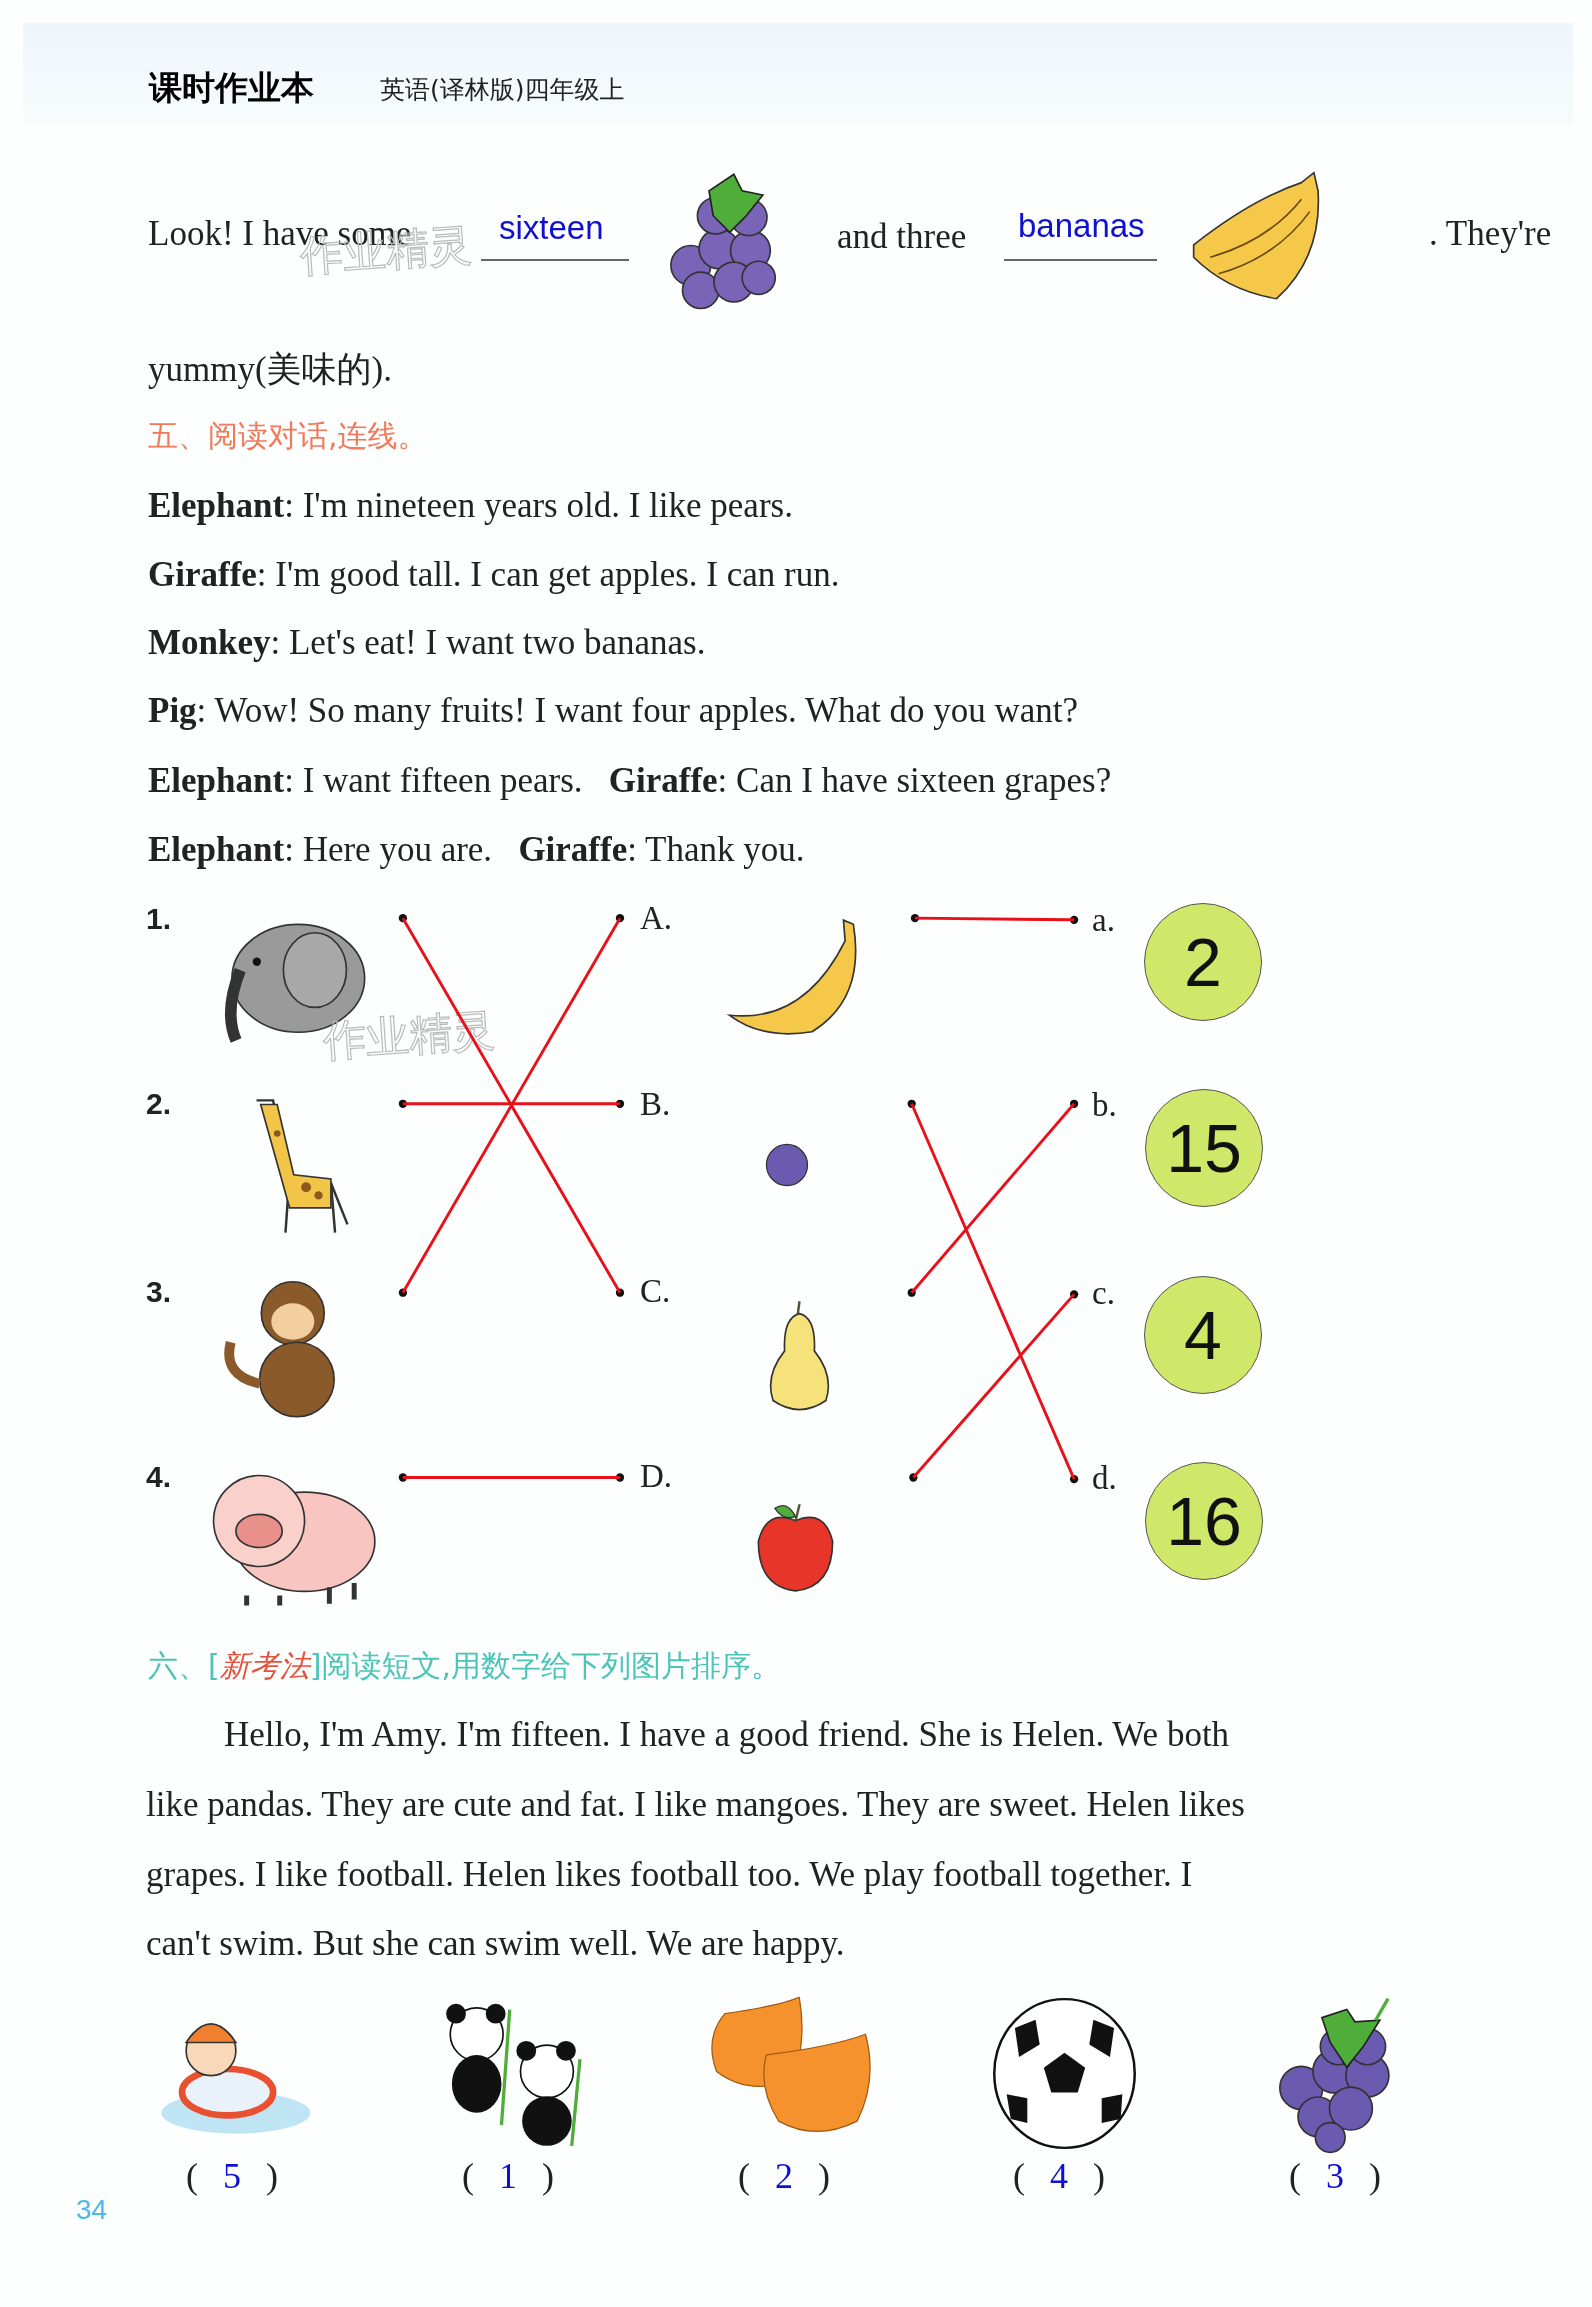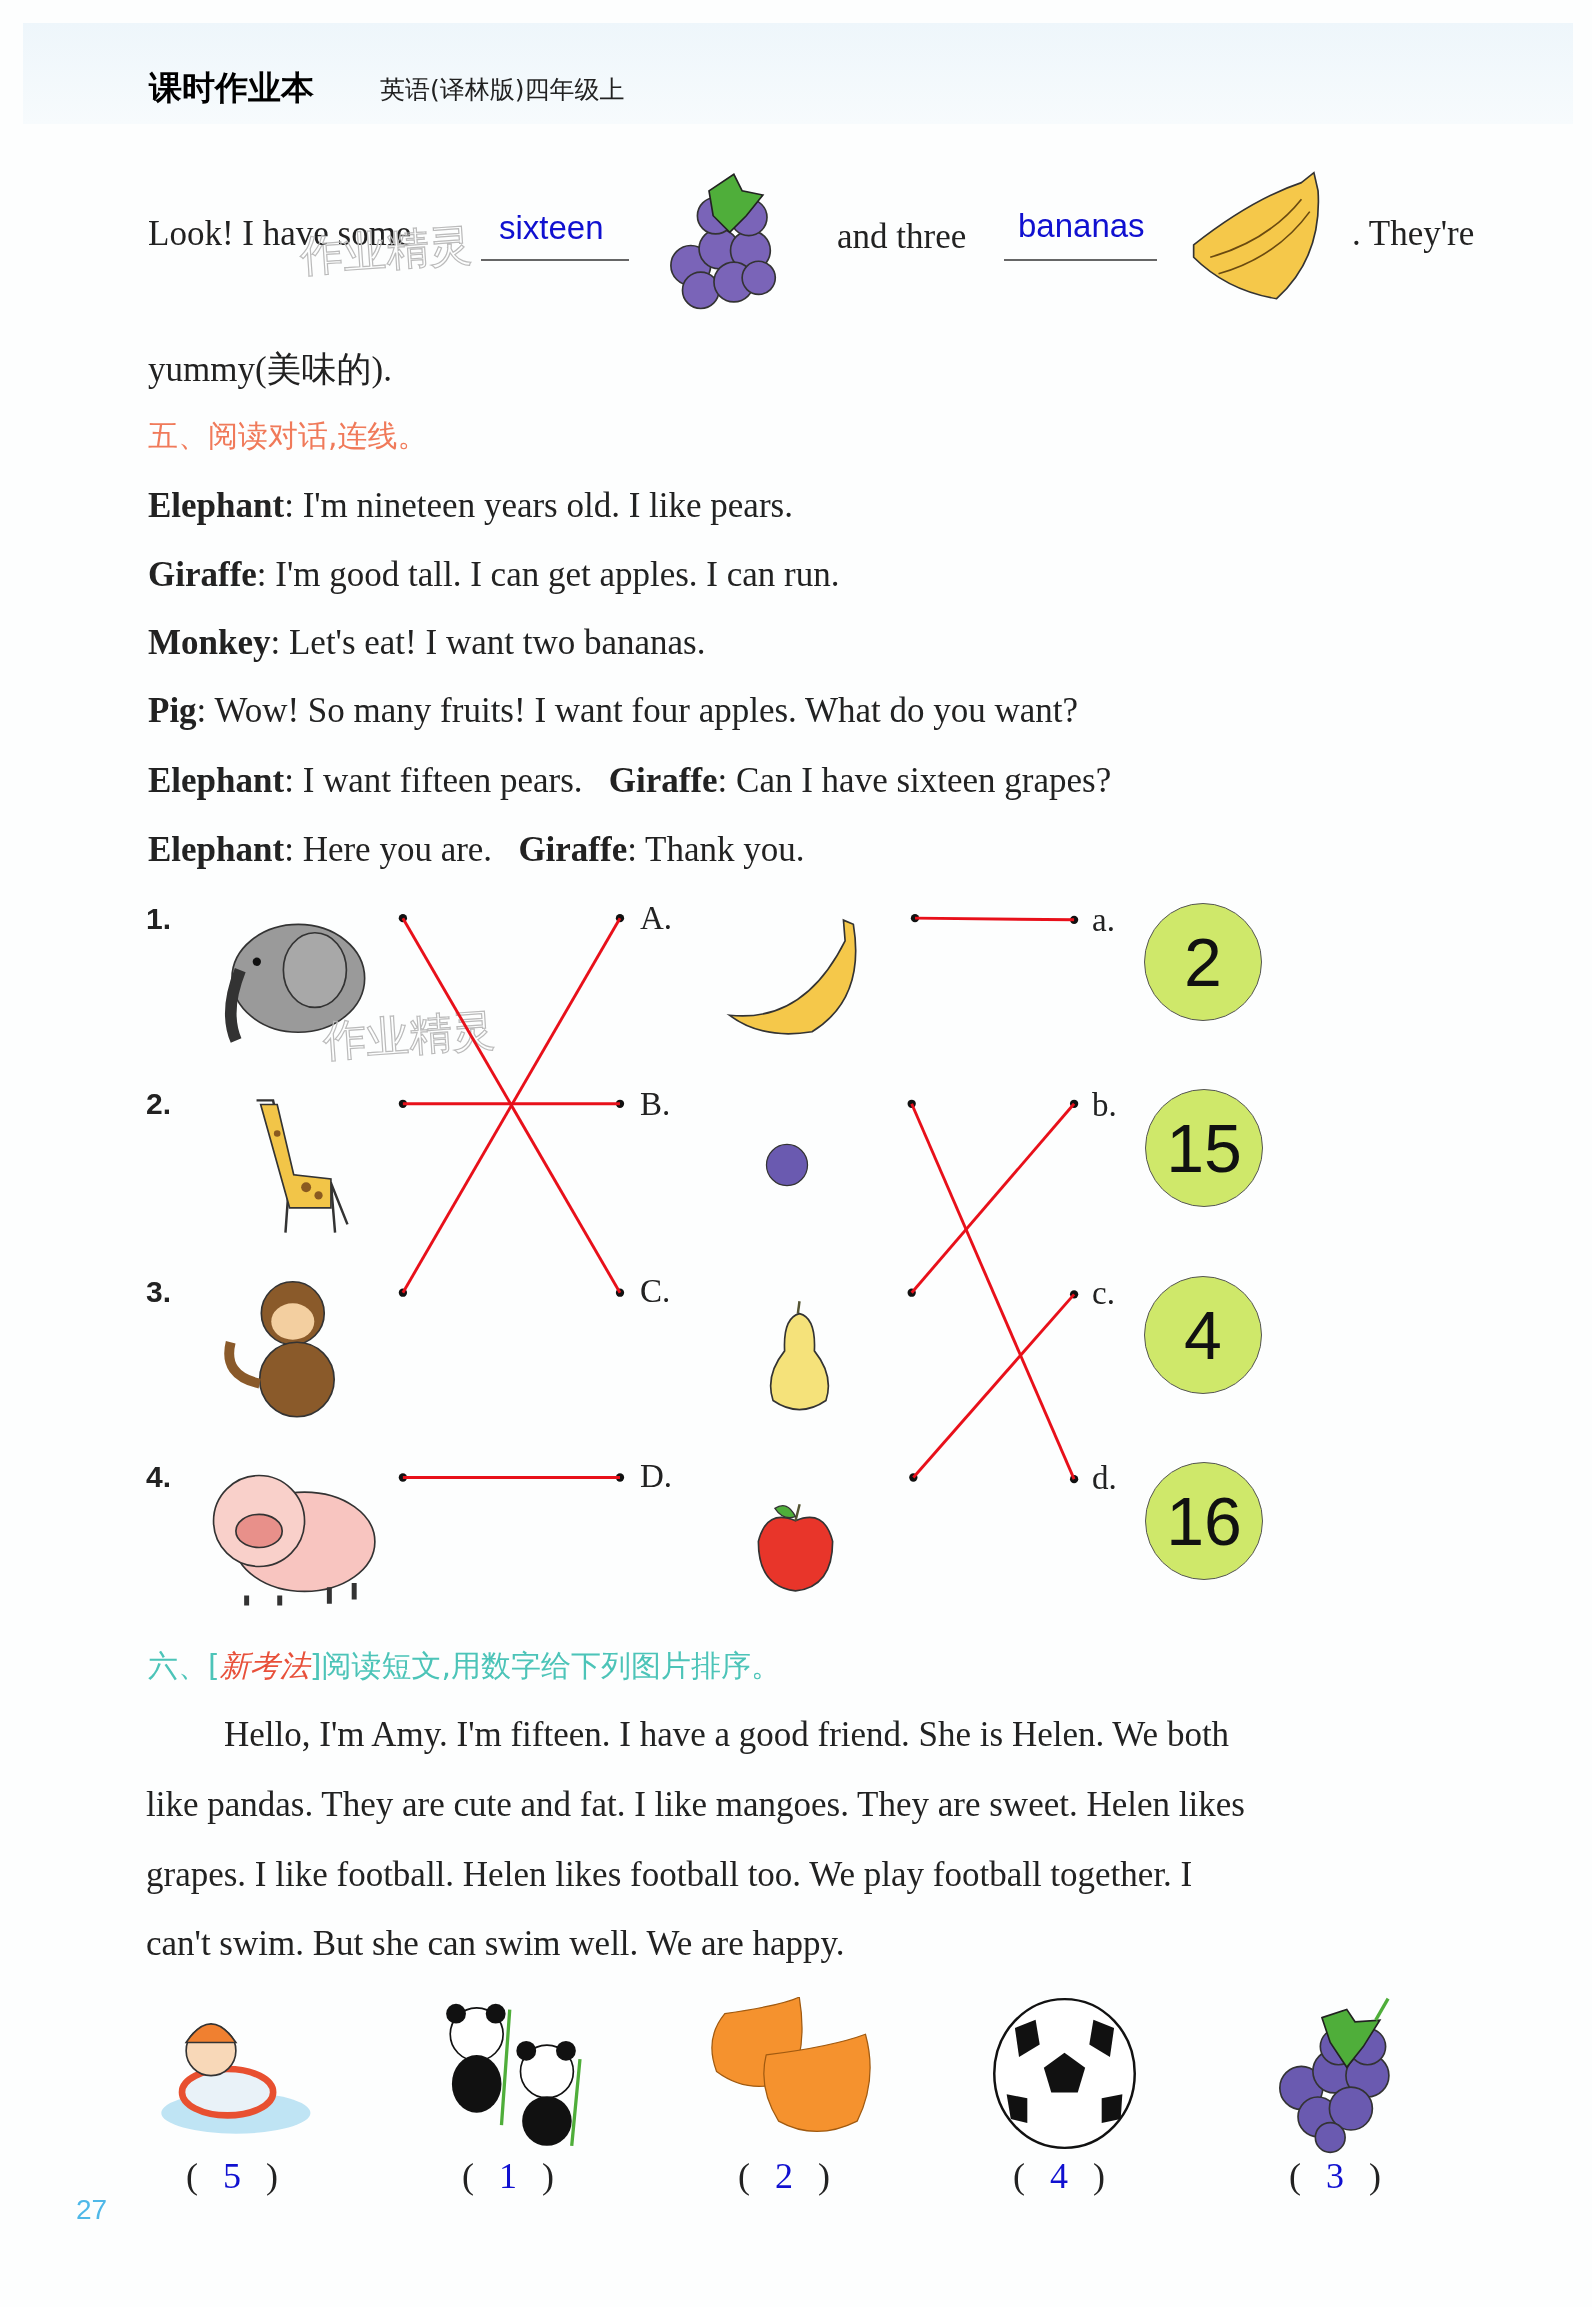--- a/index.html
+++ b/index.html
@@ -47,21 +47,21 @@
   </g>
   <path d="M70 30 L100 10 L110 30 L135 35 L115 60 L95 80 L75 60Z" fill="#4fae3a" stroke="#222" stroke-width="2"></path>
 </svg>
 <div class="txt" style="left:837px;top:217px;">and three</div>
 <div class="txt blue" style="left:1018px;top:207px;">bananas</div>
 <div class="uline" style="left:1004px;top:259px;width:153px;"></div>
 <svg class="pic" style="left:1177px;top:166px;" width="166" height="141" viewBox="0 0 200 170">
   <path d="M20 95 Q90 40 150 20 L165 8 L170 30 Q175 110 120 160 Q60 150 20 110Z" fill="#f5c84a" stroke="#333" stroke-width="2"></path>
   <path d="M40 110 Q110 90 150 40 M50 130 Q120 110 160 55" fill="none" stroke="#6a4a10" stroke-width="2"></path>
 </svg>
-<div class="txt" style="left:1352px;top:214px;">. They're</div>
+<div class="txt" style="left:1429px;top:214px;">. They're</div>
 <div class="txt" style="left:148px;top:346px;">yummy(美味的).</div>
 <div class="wm" style="left:300px;top:222px;">作业精灵</div>
 
 <div class="h-red" style="left:148px;top:416px;">五、阅读对话,连线。</div>
 
 <div class="txt" style="left:148px;top:486px;"><b>Elephant</b>: <span>I'm nineteen years old. I like pears.</span></div>
 <div class="txt" style="left:148px;top:555px;"><b>Giraffe</b>: <span>I'm good tall. I can get apples. I can run.</span></div>
 <div class="txt" style="left:148px;top:623px;"><b>Monkey</b>: <span>Let's eat! I want two bananas.</span></div>
 <div class="txt" style="left:148px;top:691px;"><b>Pig</b>: <span>Wow! So many fruits! I want four apples. What do you want?</span></div>
 <div class="txt" style="left:148px;top:761px;"><b>Elephant</b>: <span>I want fifteen pears.</span>&nbsp;&nbsp;&nbsp;<b>Giraffe</b>: <span>Can I have sixteen grapes?</span></div>
@@ -211,14 +211,14 @@
   <path d="M70 25 L100 15 L110 30 L140 28 L120 60 L100 85 L80 55Z" fill="#4fae3a" stroke="#222" stroke-width="2"></path>
   <path d="M135 28 L150 2" stroke="#4fae3a" stroke-width="4"></path>
 </svg>
 
 <div class="ans" style="left:186px;top:2155px;">(<span class="v">5</span>)</div>
 <div class="ans" style="left:462px;top:2155px;">(<span class="v">1</span>)</div>
 <div class="ans" style="left:738px;top:2155px;">(<span class="v">2</span>)</div>
 <div class="ans" style="left:1013px;top:2155px;">(<span class="v">4</span>)</div>
 <div class="ans" style="left:1289px;top:2155px;">(<span class="v">3</span>)</div>
 
-<div class="pg">27</div>
+<div class="pg">34</div>
 
 
 </body></html>

